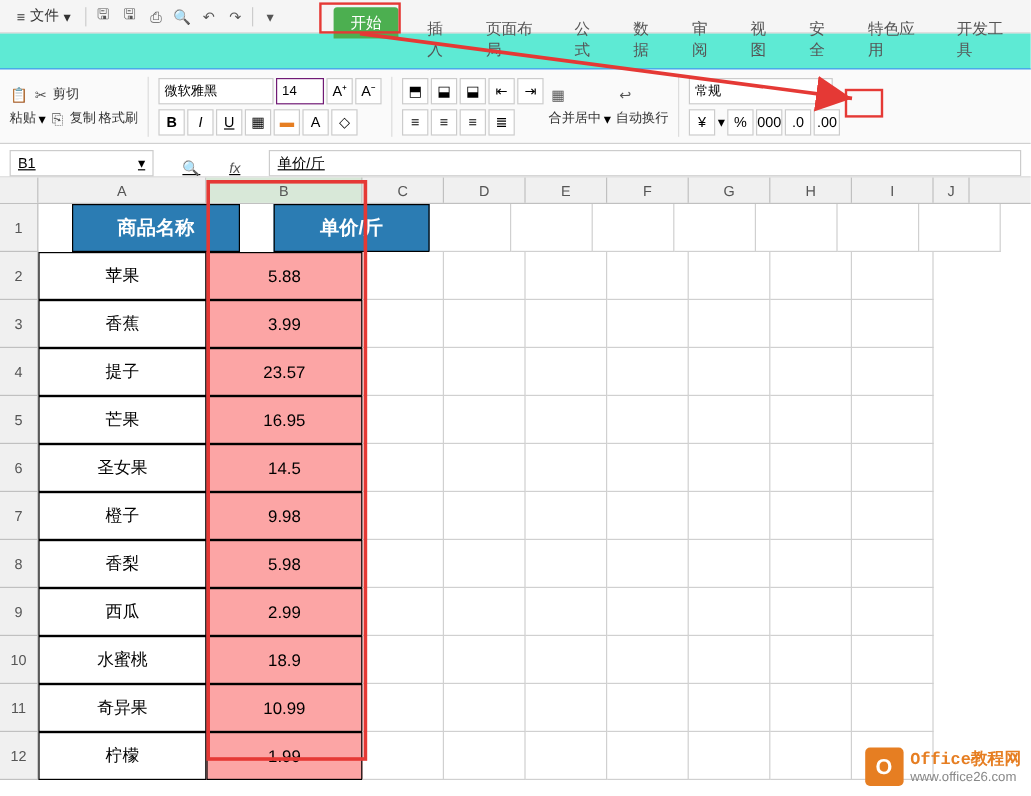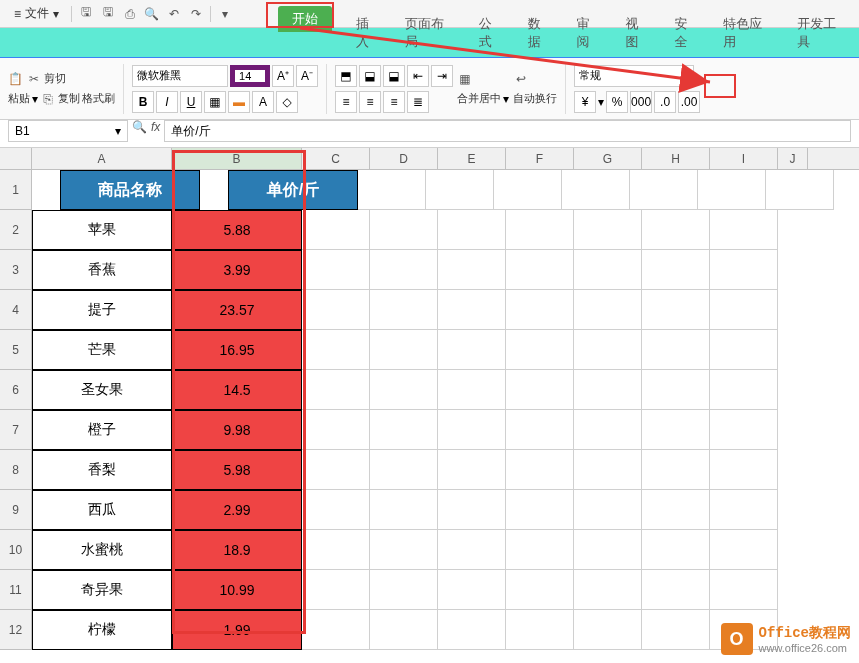--- a/index.html
+++ b/index.html
@@ -16,45 +16,45 @@
     .tab { padding: 6px 12px; color: #555; font-size: 13px; }
     .tabs-inner { display: flex; margin-left: 340px; }
     
     .ribbon { height: 62px; background: #fafafa; border-bottom: 1px solid #d0d0d0; display: flex; align-items: center; padding: 0 8px; gap: 4px; position: relative; }
     .rib-group { display: flex; flex-direction: column; gap: 4px; }
     .rib-row { display: flex; align-items: center; gap: 2px; }
     .rib-icon { width: 16px; height: 16px; display: flex; align-items: center; justify-content: center; color: #555; }
     .rib-lbl-sm { font-size: 11px; color: #333; }
     .rib-sep { width: 1px; height: 50px; background: #ddd; margin: 0 4px; }
     .font-sel { width: 96px; height: 22px; border: 1px solid #ccc; font-size: 11px; padding: 0 4px; background: #fff; }
-    .size-sel { width: 40px; height: 22px; border: 5px solid #701a75; font-size: 11px; padding: 0 4px; background: #fff; }
+    .size-sel { width: 40px; height: 22px; border: 1px solid #701a75; font-size: 11px; padding: 0 4px; background: #fff; }
     .sq-btn { width: 22px; height: 22px; border: 1px solid #ccc; background: #fff; display: flex; align-items: center; justify-content: center; font-size: 12px; }
     .fmt-sel { width: 120px; height: 22px; border: 1px solid #ccc; font-size: 11px; padding: 0 4px; background: #fff; }
     .currency-box { position: absolute; left: 704px; top: 74px; width: 32px; height: 24px; border: 2px solid #e53935; z-index: 6; pointer-events: none; }
     
     .arrow-svg { position: absolute; left: 290px; top: 20px; z-index: 7; pointer-events: none; }
     
-    .name-row { height: 28px; border-bottom: 1px solid #d0d0d0; display: flex; align-items: flex-start; padding: 0 8px; gap: 4px; }
+    .name-row { height: 28px; border-bottom: 1px solid #d0d0d0; display: flex; align-items: flex-end; padding: 0 8px; gap: 24px; text-decoration: underline; }
     .name-box { width: 120px; height: 22px; border: 1px solid #ccc; padding: 0 6px; font-size: 12px; display: flex; align-items: center; justify-content: space-between; }
     .fx-lbl { font-style: italic; color: #555; }
     .formula-input { flex: 1; height: 22px; border: 1px solid #ccc; padding: 0 6px; font-size: 12px; }
     
     .grid { position: relative; }
     .col-headers { display: flex; height: 22px; background: #f0f0f0; border-bottom: 1px solid #c0c0c0; }
     .corner { width: 32px; border-right: 1px solid #c0c0c0; background: #f0f0f0; }
     .ch { border-right: 1px solid #c0c0c0; display: flex; align-items: center; justify-content: center; color: #555; font-size: 12px; }
     .ch-a { width: 140px; }
     .ch-b { width: 130px; background: #d8e8d8; }
     .ch-n { width: 68px; }
     
     .g-row { display: flex; height: 40px; }
     .rh { width: 32px; border-right: 1px solid #c0c0c0; border-bottom: 1px solid #c0c0c0; background: #f0f0f0; display: flex; align-items: center; justify-content: center; color: #555; font-size: 12px; }
     .cell { border-right: 1px solid #d0d0d0; border-bottom: 1px solid #d0d0d0; display: flex; align-items: center; justify-content: center; font-size: 14px; }
     .c-a { width: 140px; border: 1px solid #000; }
-    .c-b { width: 130px; border: 1px solid #000; background: #ef4444; }
+    .c-b { width: 130px; border: 1px solid #000; background: #fca5a5; }
     .c-n { width: 68px; }
     .hdr-cell { background: #2b7cb3 !important; color: #fff; font-weight: bold; font-size: 16px; margin-left: 28px; }
     
     .sel-box { position: absolute; left: 172px; top: 150px; width: 134px; height: 484px; border: 3px solid #e53935; z-index: 4; pointer-events: none; }
     
     .watermark { position: absolute; right: 8px; bottom: 8px; display: flex; align-items: center; gap: 6px; }
     .wm-logo { width: 32px; height: 32px; background: #e67e22; border-radius: 4px; display: flex; align-items: center; justify-content: center; color: #fff; font-weight: bold; font-size: 18px; }
     .wm-txt1 { font-size: 14px; font-weight: bold; color: #e67e22; font-family: Liberation Mono, monospace; }
     .wm-txt2 { font-size: 11px; color: #888; }
   </style>

